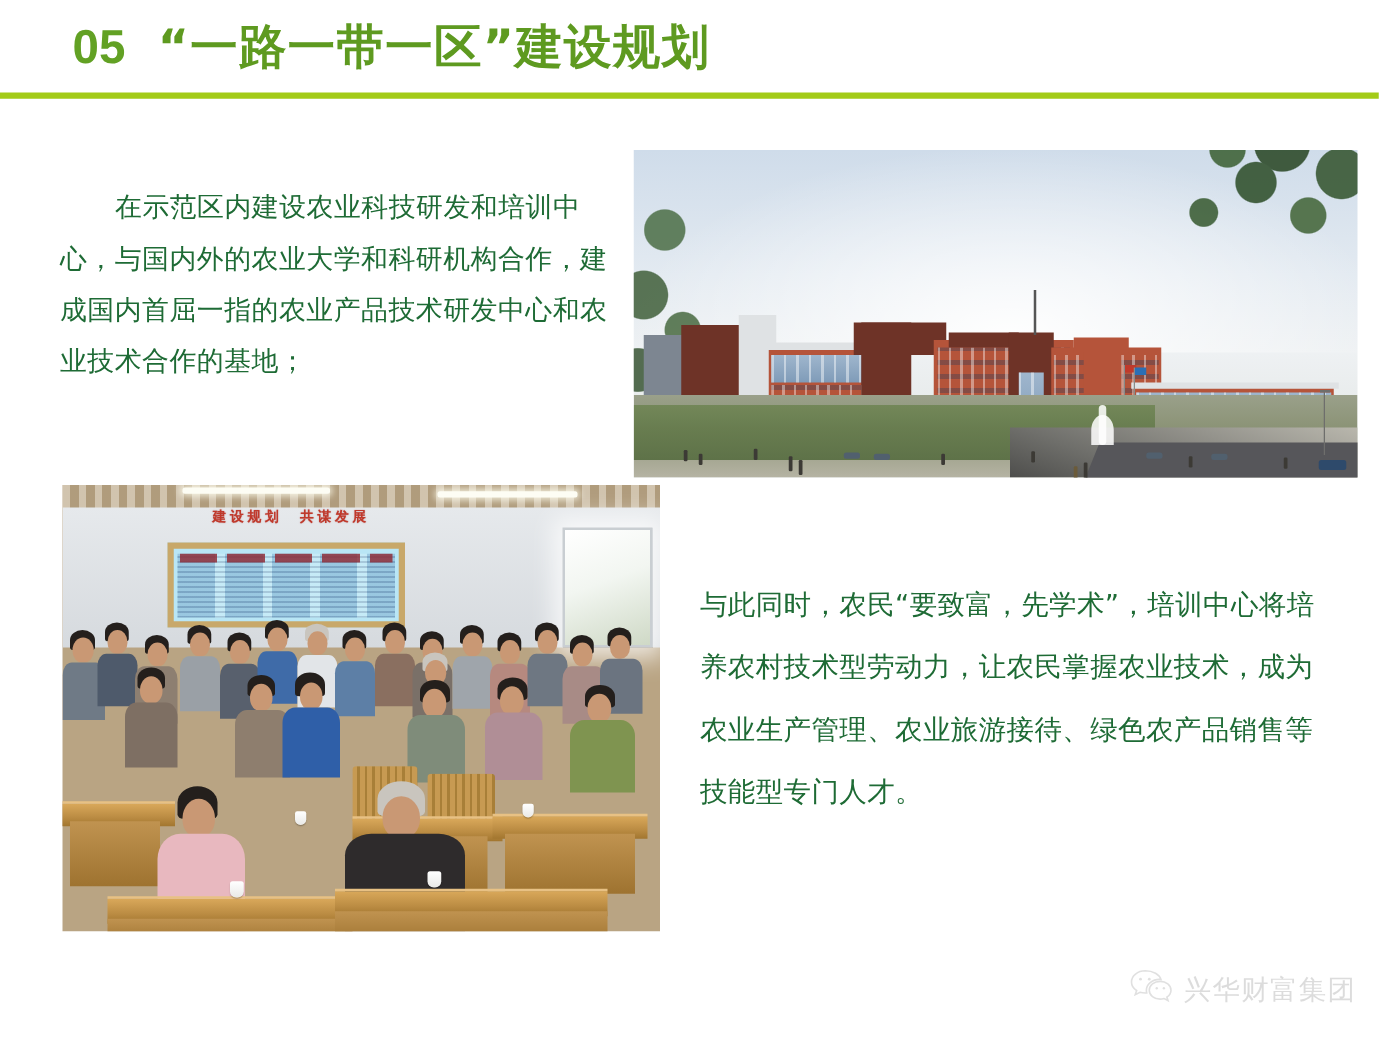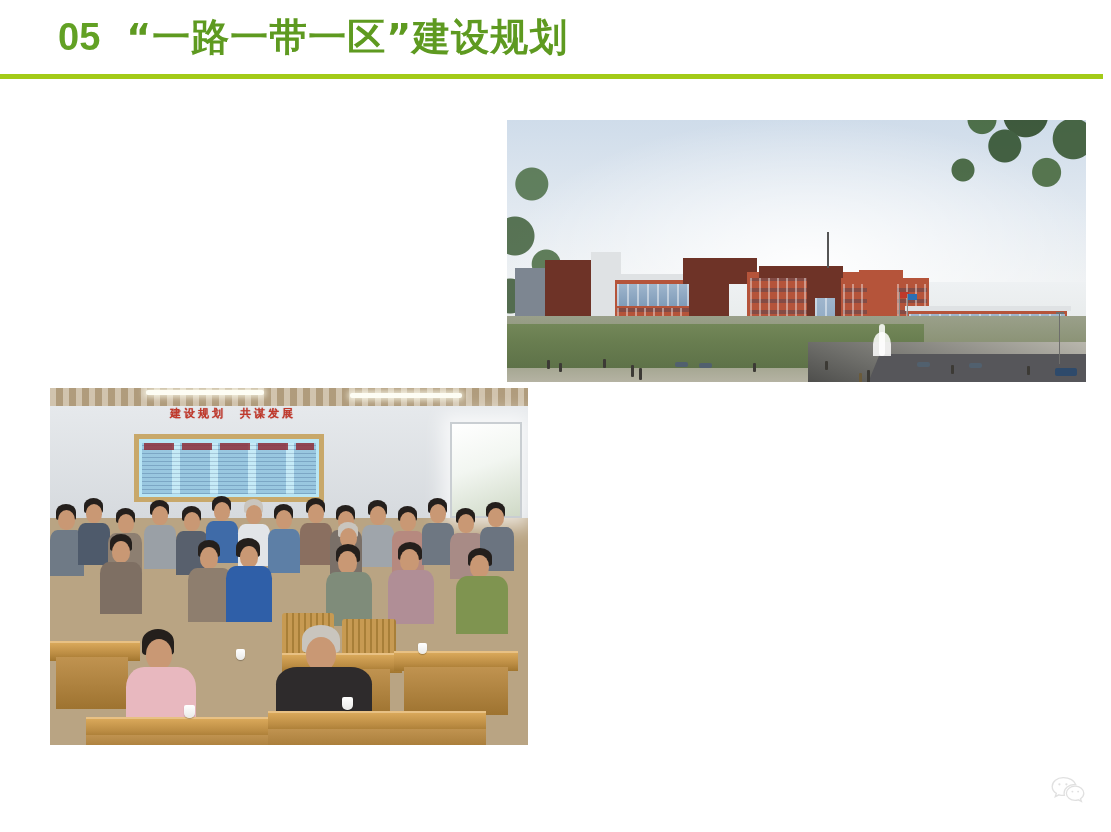--- a/index.html
+++ b/index.html
@@ -378,22 +378,26 @@
 <div class="slide">
 
   <div class="header">
     <div class="header-title">
       <span class="title-num">05</span><span class="title-gap"></span><span class="title-cn">“一路一带一区”建设规划</span>
     </div>
     <div class="header-rule"></div>
   </div>
 
   <div class="left-text">
+    <p class="left-body">在示范区内建设农业科技研发和培训中心，与国内外的农业大学和科研机构合作，建成国内首屈一指的农业产品技术研发中心和农业技术合作的基地；</p>
   </div>
 
+  <div class="right-text">
+    <p class="right-body">与此同时，农民“要致富，先学术”，培训中心将培养农村技术型劳动力，让农民掌握农业技术，成为农业生产管理、农业旅游接待、绿色农产品销售等技能型专门人才。</p>
+  </div>
 
   <div class="render-photo">
     <div class="sky-haze"></div>
     <div class="foliage-tr"></div>
     <div class="foliage-l"></div>
 
     <div class="bldg bldg-gray" style="left:8px;  top:148px; width:36px;  height:88px;"></div>
     <div class="bldg bldg-dark" style="left:38px; top:140px; width:52px;  height:96px;"></div>
     <div class="bldg bldg-white" style="left:84px; top:132px; width:30px;  height:106px;"></div>
 
@@ -596,15 +600,16 @@
     <span class="wechat-icon">
       <svg width="34" height="28" viewBox="0 0 34 28" aria-hidden="true">
         <path d="M12.2 1.6C6.1 1.6 1.2 5.6 1.2 10.5c0 2.8 1.6 5.3 4.1 6.9l-1.1 3.3 3.8-1.9c1.3.4 2.7.6 4.2.6.4 0 .8 0 1.2-.1-.2-.7-.3-1.4-.3-2.1 0-4.8 4.7-8.7 10.5-8.7.4 0 .8 0 1.2.1C23.6 4.7 18.5 1.6 12.2 1.6z" fill="none" stroke="#9a9a9a" stroke-width="1.3"></path>
         <circle cx="8.4" cy="8.3" r="1.1" fill="#9a9a9a"></circle>
         <circle cx="15.4" cy="8.3" r="1.1" fill="#9a9a9a"></circle>
         <path d="M32.8 17.2c0-3.9-3.9-7.1-8.7-7.1s-8.7 3.2-8.7 7.1c0 3.9 3.9 7.1 8.7 7.1 1.1 0 2.2-.2 3.2-.5l3.1 1.6-.9-2.7c2-1.3 3.3-3.3 3.3-5.5z" fill="none" stroke="#9a9a9a" stroke-width="1.3"></path>
         <circle cx="21.4" cy="15.6" r=".95" fill="#9a9a9a"></circle>
         <circle cx="27.1" cy="15.6" r=".95" fill="#9a9a9a"></circle>
       </svg>
     </span>
+    <span class="wm-text">兴华财富集团</span>
   </div>
 
 </div>
 
 </body></html>

